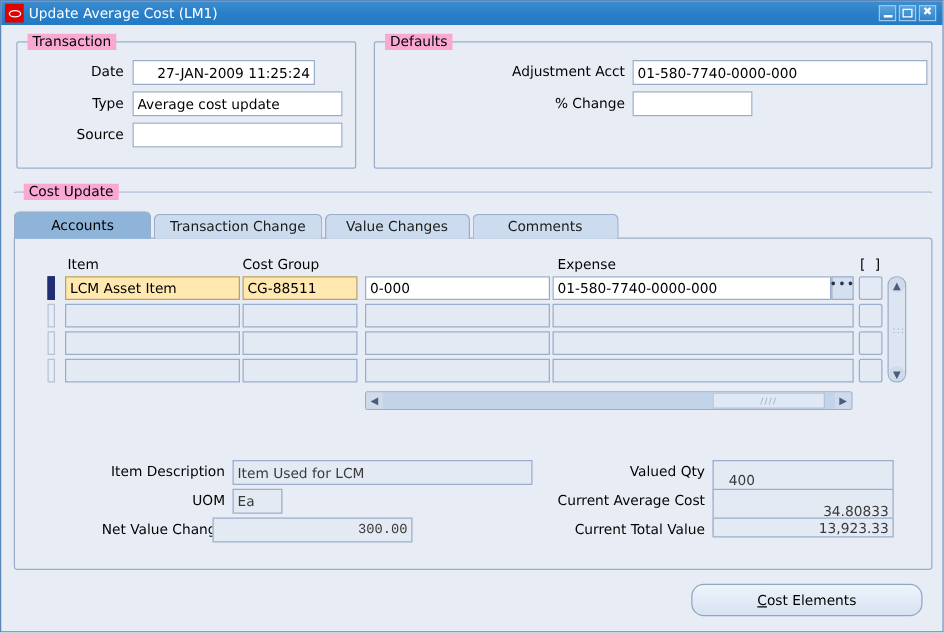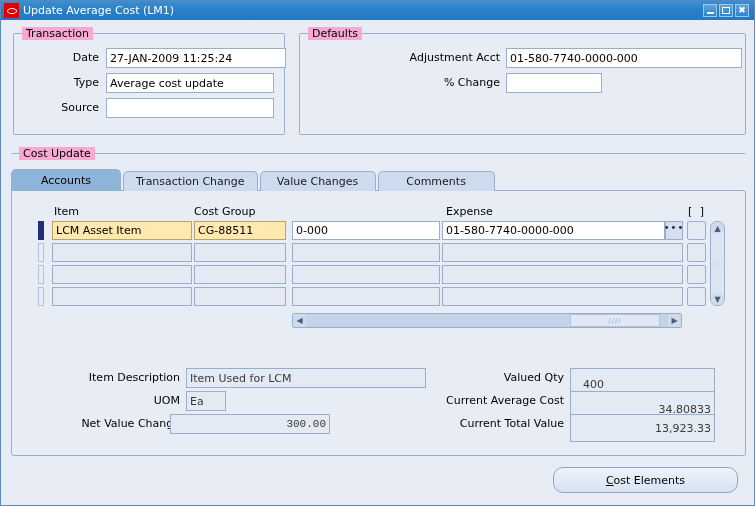--- a/index.html
+++ b/index.html
@@ -350,21 +350,21 @@
           <div class="glyph-max"></div>
         </div>
       <div class="win-btn">✖</div>
     </div>
   </div>
 
   <div class="fieldset" style="left:12px; top:32px; width:272px; height:102px;">
     <div class="legend">Transaction</div>
 
     <div class="lbl" style="left:0px; top:17px; width:85px;">Date</div>
-    <input class="fld" style="left: 92px; top: 14px; width: 180px; height: 20px;" readonly="" value="27-JAN-2009 11:25:24">
+    <input class="fld" style="left: 92px; top: 14px; width: 146px; height: 20px; text-align: right;" readonly="" value="27-JAN-2009 11:25:24">
 
     <div class="lbl" style="left:0px; top:42px; width:85px;">Type</div>
     <input class="fld" style="left: 92px; top: 39px; width: 168px; height: 20px;" readonly="" value="Average cost update">
 
     <div class="lbl" style="left:0px; top:67px; width:85px;">Source</div>
     <input class="fld" style="left: 92px; top: 64px; width: 168px; height: 20px;" readonly="" value="">
   </div>
 
   <div class="fieldset" style="left:298px; top:32px; width:447px; height:102px;">
     <div class="legend">Defaults</div>
@@ -448,21 +448,21 @@
     <div class="lbl" style="left:16px; top:226px; width:152px;">Net Value Change</div>
     <input class="fld ro right" style="left: 158px; top: 223px; width: 160px; height: 20px; font-family: Liberation Mono, monospace;" readonly="" value="300.00">
 
     <div class="lbl" style="left:330px; top:180px; width:222px;">Valued Qty</div>
     <input class="fld ro" style="left: 558px; top: 177px; width: 145px; height: 32px; padding-left: 12px;" readonly="" value="400">
 
     <div class="lbl" style="left:330px; top:203px; width:222px;">Current Average Cost</div>
     <input class="fld ro right" style="left: 558px; top: 200px; width: 145px; height: 36px; padding-left: 21px;" readonly="" value="34.80833">
 
     <div class="lbl" style="left:330px; top:226px; width:222px;">Current Total Value</div>
-    <input class="fld ro right" style="left: 558px; top: 223px; width: 145px; height: 28px;" readonly="" value="13,923.33">
+    <input class="fld ro right" style="left: 558px; top: 223px; width: 145px; height: 16px;" readonly="" value="13,923.33">
   </div>
 
   <div class="btn" style="left:552px; top:466px; width:185px; height:26px;">
     <span><u>C</u></span>
       <span>ost Elements</span>
   </div>
 
 </div>
 
 </body></html>

